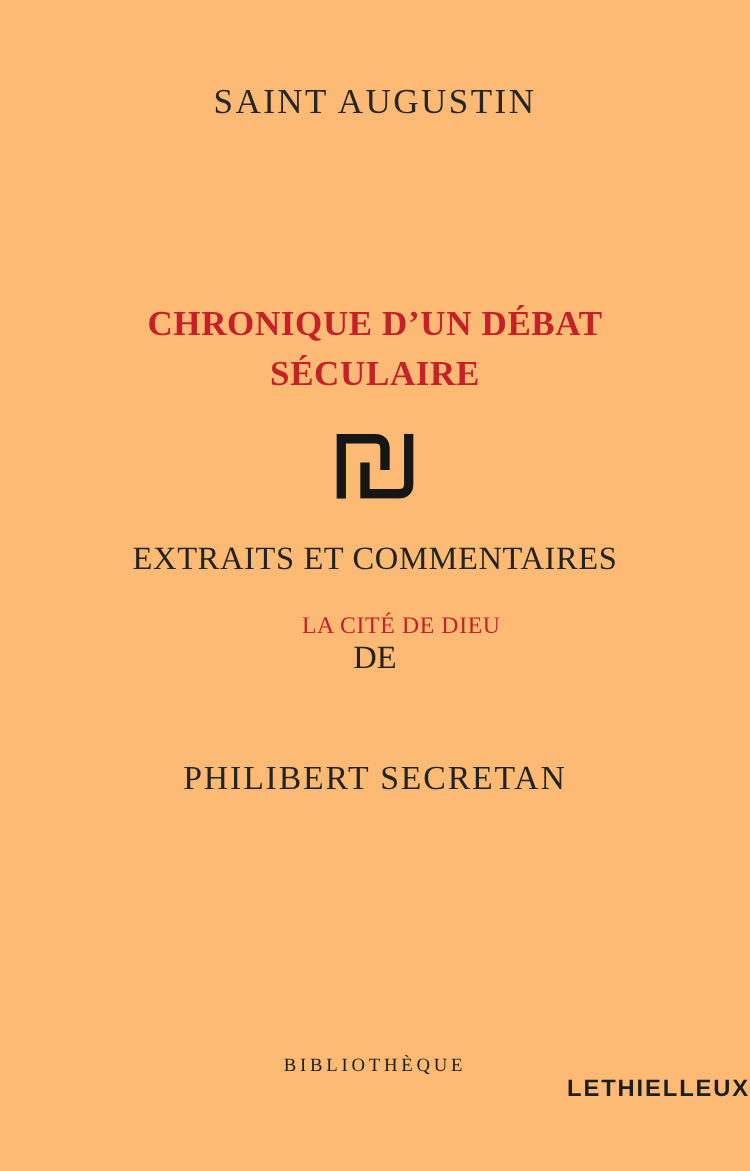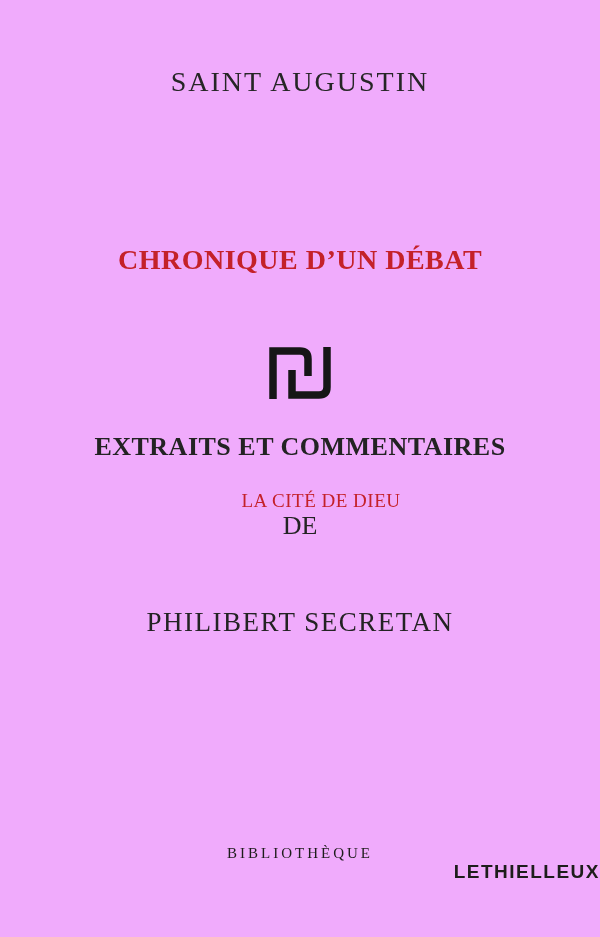--- a/index.html
+++ b/index.html
@@ -4,21 +4,21 @@
 <style>
   html, body {
     margin: 0;
     padding: 0;
     background: #ffffff;
   }
   .cover {
     position: relative;
     width: 600px;
     height: 937px;
-    background: #f0abfc;
+    background: #fdba74;
     overflow: hidden;
     font-family: "Liberation Serif", serif;
     color: #1f1f1f;
   }
   .centered {
     position: absolute;
     left: 0;
     right: 0;
     text-align: center;
     white-space: nowrap;
@@ -44,21 +44,20 @@
   .monogram-wrap svg {
     width: 62px;
     height: 52px;
     display: inline-block;
   }
   .subtitle-1 {
     top: 432px;
     font-size: 26px;
     letter-spacing: 0.5px;
     color: #232323;
-    font-weight: bold;
   }
   .subtitle-2 {
     top: 463px;
     font-size: 26px;
     color: #232323;
     margin-top: 48px;
   }
   .subtitle-3 {
     top: 490px;
     font-size: 19px;
@@ -98,20 +97,21 @@
 </style>
 </head>
 <body>
 
 <div class="cover">
 
   <div class="centered author">SAINT AUGUSTIN</div>
 
   <div class="centered title">
     <div>CHRONIQUE D’UN DÉBAT</div>
+    <div>SÉCULAIRE</div>
   </div>
 
   <div class="centered monogram-wrap">
     <svg viewBox="0 0 124 104" xmlns="http://www.w3.org/2000/svg" fill="none" stroke="#161616" stroke-width="15" stroke-linecap="butt" stroke-linejoin="miter">
       <path d="M 8,104 L 8,8 L 62,8 Q 78,8 78,24 L 78,58"></path>
       <path d="M 116,0 L 116,80 Q 116,96 100,96 L 46,96 L 46,46"></path>
     </svg>
   </div>
 
   <div class="centered subtitle-1">EXTRAITS ET COMMENTAIRES</div>

